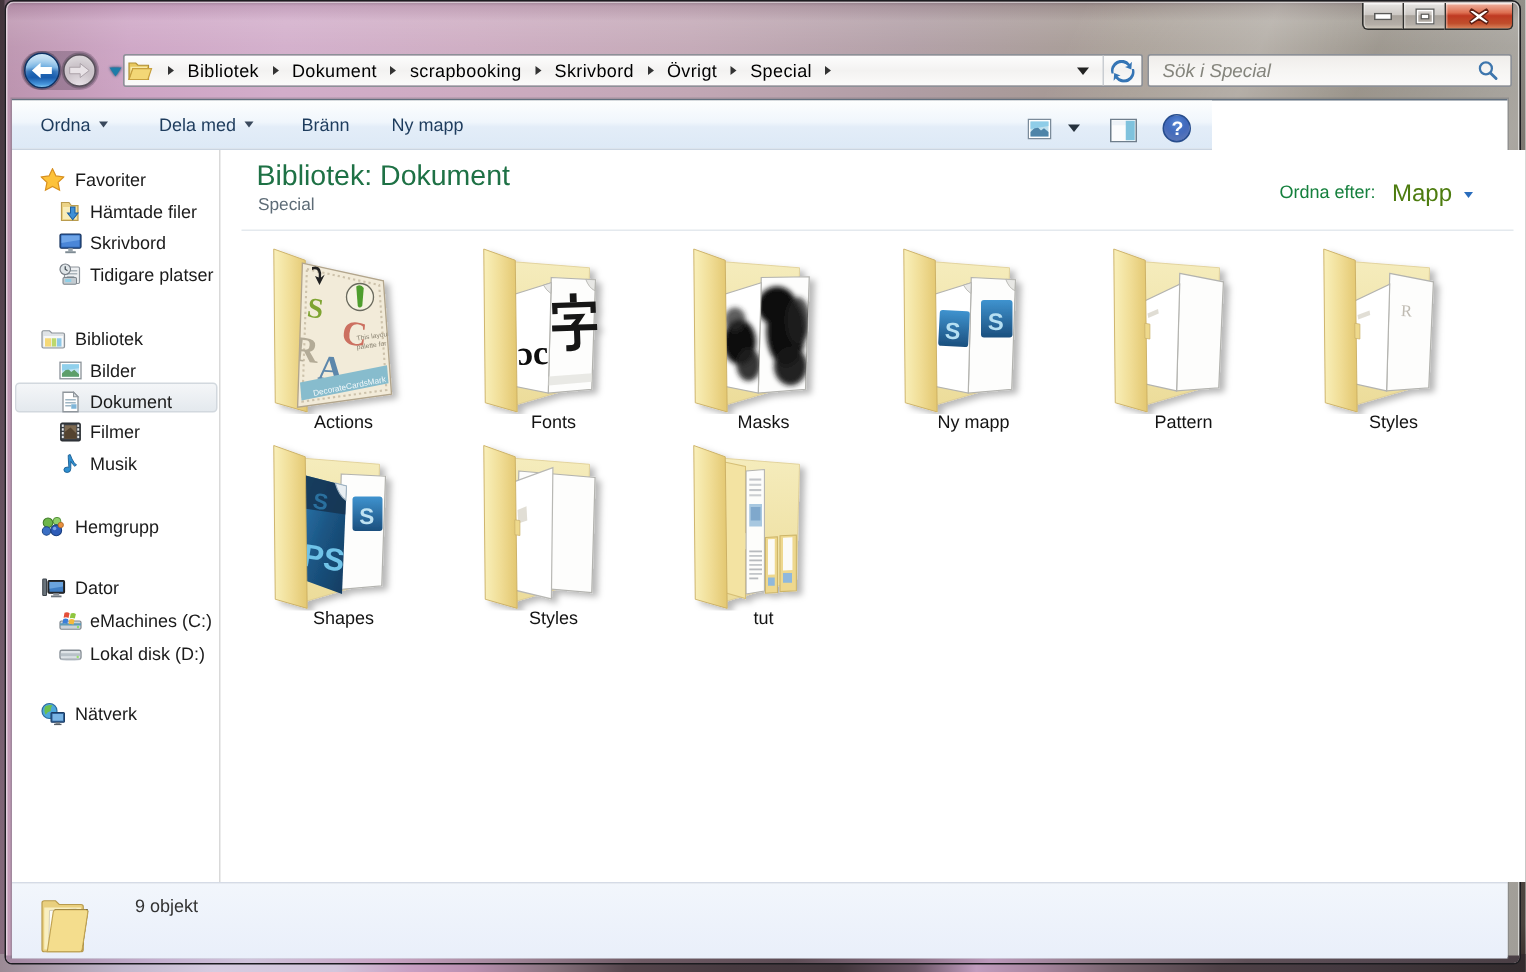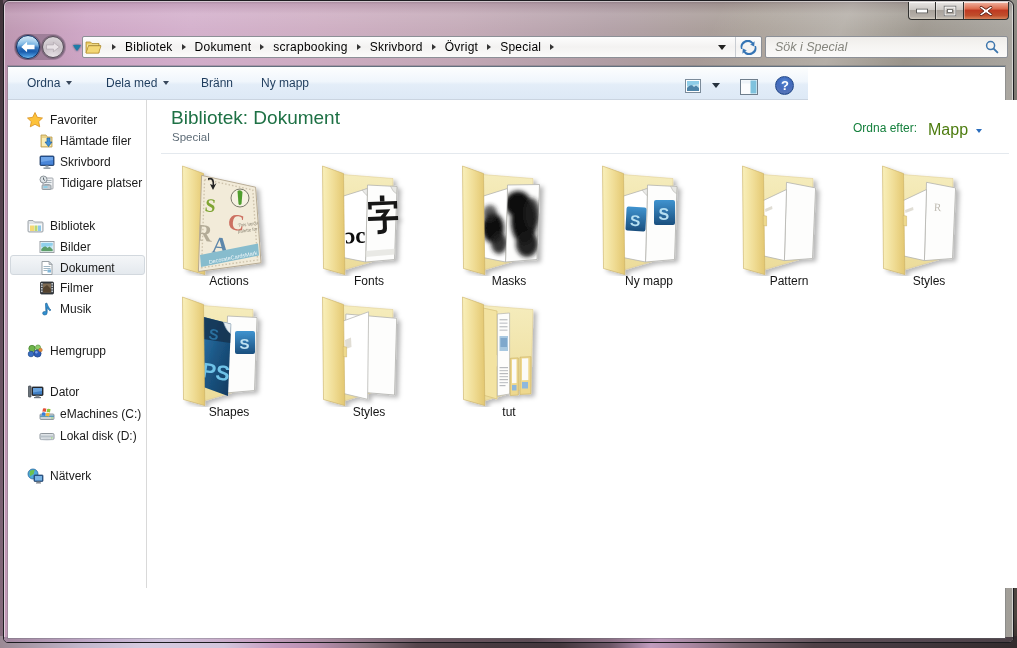--- a/index.html
+++ b/index.html
@@ -561,13 +561,23 @@
         <path d="M53,64.5 L57.5,64.3 L57.5,88 L53,88.2 Z" fill="#fbfbf8"></path>
         <rect x="53" y="90" width="4.5" height="5.5" fill="#8fb8dc"></rect>
         <path d="M61,62.2 L71.9,61.7 L71.9,98.9 L61,99.4 Z" fill="#eed88e" stroke="#cdb568" stroke-width="0.7"></path>
         <path d="M63,63.5 L69.3,63.2 L69.3,85 L63,85.3 Z" fill="#fbfbf8"></path>
         <rect x="63" y="87" width="6" height="6.5" fill="#8fb8dc"></rect>
         <path d="M3.5,2 L24.5,9.5 L25.8,110.6 L4.5,104.5 Z" fill="url(#gsp)" stroke="#c9ae62" stroke-width="0.6"></path>
       </g>
     </svg>
     <div class="flabel" style="left:297px; top:305px;">tut</div>
   </div>
+  <div class="status">
+    <svg width="38" height="42" viewBox="0 0 38 42">
+      <path d="M4,5 Q4,3.5 5.5,3.5 L13,3.5 L15.5,6 L30,6 Q31.5,6 31.5,7.5 L31.5,36 Q31.5,37.5 30,37.5 L5.5,37.5 Q4,37.5 4,36 Z" fill="#e9cf7e" stroke="#b89b4e" stroke-width="0.8"></path>
+      <path d="M5.5,8 L30,8 L30,36 L5.5,36 Z" fill="#f9efc0"></path>
+      <path d="M9,10 L27,9 L27.5,36 L8.5,36 Z" fill="#fcfcf8" stroke="#cfc9b2" stroke-width="0.6"></path>
+      <path d="M8,37.5 L12,10.5 Q12.2,9 13.8,9 L33.5,9 Q35,9 34.8,10.5 L31,36 Q30.8,37.5 29.2,37.5 Z" fill="linear"></path>
+      <path d="M7.5,37.5 L11.5,11 Q11.8,9.5 13.3,9.5 L33.2,9.5 Q34.8,9.5 34.6,11 L30.8,36 Q30.6,37.5 29,37.5 Z" fill="#f4dd8d" stroke="#c2a452" stroke-width="0.8"></path>
+    </svg>
+    <span class="txt">9 objekt</span>
+  </div>
 </div>
 
 </body></html>

